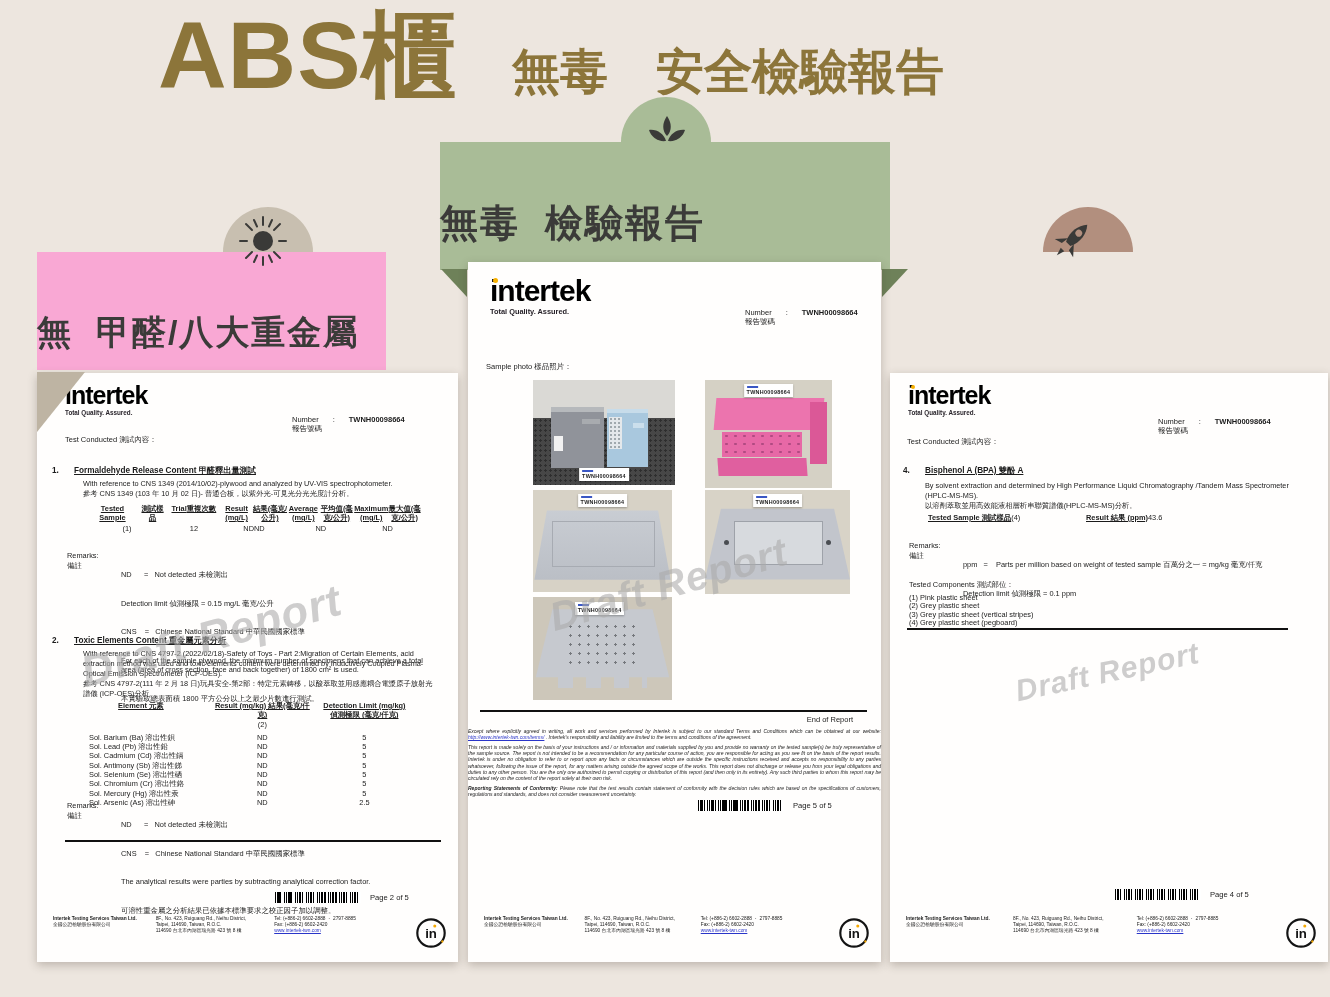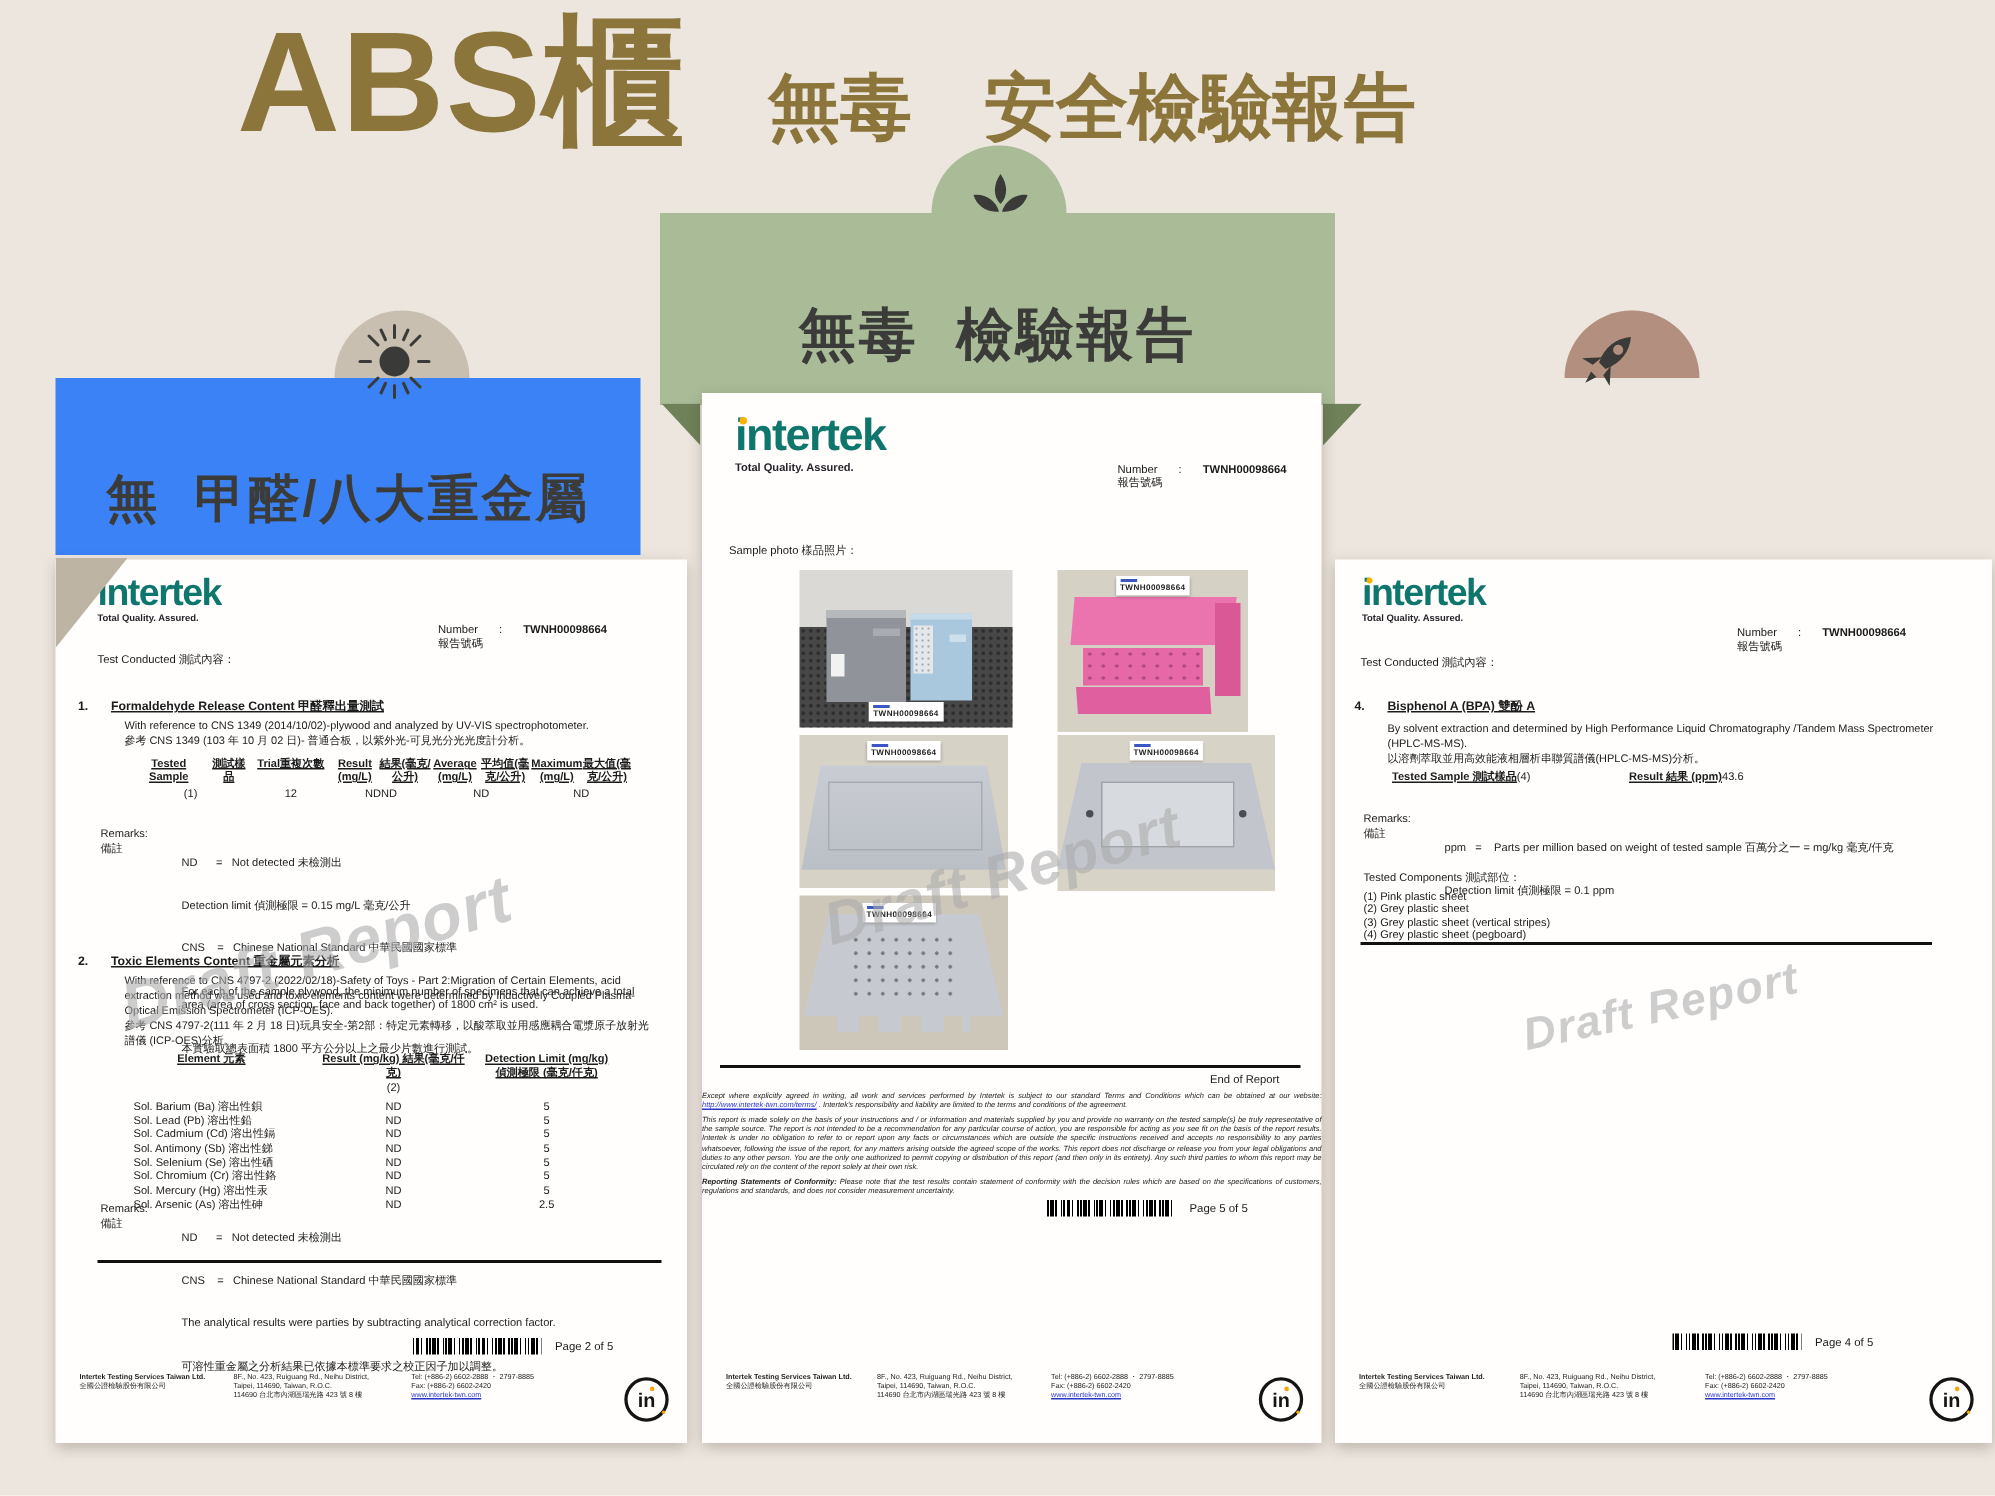--- a/index.html
+++ b/index.html
@@ -5,48 +5,48 @@
   html,body{margin:0;padding:0;}
   body{font-family:"Liberation Sans","DejaVu Sans",sans-serif;}
   .stage{position:relative;width:1330px;height:997px;background:#EDE6DF;overflow:hidden;}
 
   
   .title{position:absolute;left:158px;top:6px;font-size:95px;font-weight:800;color:#8C753A;line-height:1.05;letter-spacing:1px;}
   .subtitle{position:absolute;left:512px;top:40px;font-size:48px;font-weight:800;color:#8C753A;white-space:pre;}
 
   
   .banner{position:absolute;}
-  .banner-left{left:37px;top:252px;width:390px;height:118px;background:#3b82f6;z-index:1;}
+  .banner-left{left:37px;top:252px;width:349px;height:118px;background:#f9a8d4;z-index:1;}
   .banner-right{left:883px;top:252px;width:447px;height:118px;background:#B28F7E;z-index:1;}
   .banner-green{left:440px;top:142px;width:450px;height:128px;background:#A9BC97;z-index:2;}
   .bump{position:absolute;border-radius:100px 100px 0 0;}
   .bump-left{left:223px;top:207px;width:90px;height:45px;background:#C8BFB0;z-index:1;}
   .bump-right{left:1043px;top:207px;width:90px;height:45px;background:#B28F7E;z-index:1;}
   .bump-green{left:621px;top:97px;width:90px;height:46px;background:#A9BC97;z-index:2;}
-  .banner-label{position:absolute;left:0;right:0;text-align:center;font-weight:800;color:#3B3B39;white-space:pre;letter-spacing:2px;}
+  .banner-label{position:absolute;left:0;right:0;text-align:left;font-weight:800;color:#3B3B39;white-space:pre;letter-spacing:2px;}
   .lbl-left{top:58px;font-size:34px;}
   .lbl-green{top:56px;font-size:38px;}
   .lbl-right{top:56px;font-size:34px;width:410px;right:auto;}
   .bicon{position:absolute;z-index:3;}
   .icon-sun{left:234px;top:212px;}
   .icon-leaf{left:638px;top:110px;}
   .icon-rocket{left:1044px;top:214px;}
   .fold{position:absolute;}
   .fold-green-l{left:441px;top:269px;width:26px;height:28px;background:#6E8159;clip-path:polygon(0 0,100% 0,100% 100%);z-index:2;}
   .fold-green-r{left:882px;top:269px;width:26px;height:28px;background:#6E8159;clip-path:polygon(0 0,100% 0,0 100%);z-index:2;}
   .fold-page-l{left:37px;top:372px;width:48px;height:60px;background:#BEB4A3;clip-path:polygon(0 0,100% 0,0 100%);z-index:6;}
 
   
   .doc{position:absolute;background:#fffefd;box-shadow:0 3px 9px rgba(60,50,40,.28);z-index:3;color:#1b1b1b;}
   .doc-left{left:37px;top:373px;width:421px;height:589px;}
   .doc-center{left:468px;top:262px;width:413px;height:700px;}
   .doc-right{left:890px;top:373px;width:438px;height:589px;}
 
   .itk{position:absolute;}
-  .itk-word{position:relative;font-size:25px;font-weight:800;letter-spacing:-1px;color:#0f766e;line-height:1;}
+  .itk-word{position:relative;font-size:25px;font-weight:800;letter-spacing:-1px;color:#000000;line-height:1;}
   .itk-dot{position:absolute;left:2.5px;top:1.5px;width:4.6px;height:4.6px;border-radius:50%;background:#F9B200;}
   .itk-tag{font-size:6.3px;font-weight:700;color:#28232a;margin-top:1px;}
   .itk-lg .itk-word{font-size:30px;}
   .itk-lg .itk-tag{font-size:7.4px;}
   .itk-lg .itk-dot{left:3px;top:2px;width:5.4px;height:5.4px;}
 
   .numb{position:absolute;font-size:7.5px;line-height:9px;}
   .numb .row{display:flex;gap:6px;}
   .numb .cl{margin:0 8px;}
   .tc{position:absolute;font-size:7.5px;}

